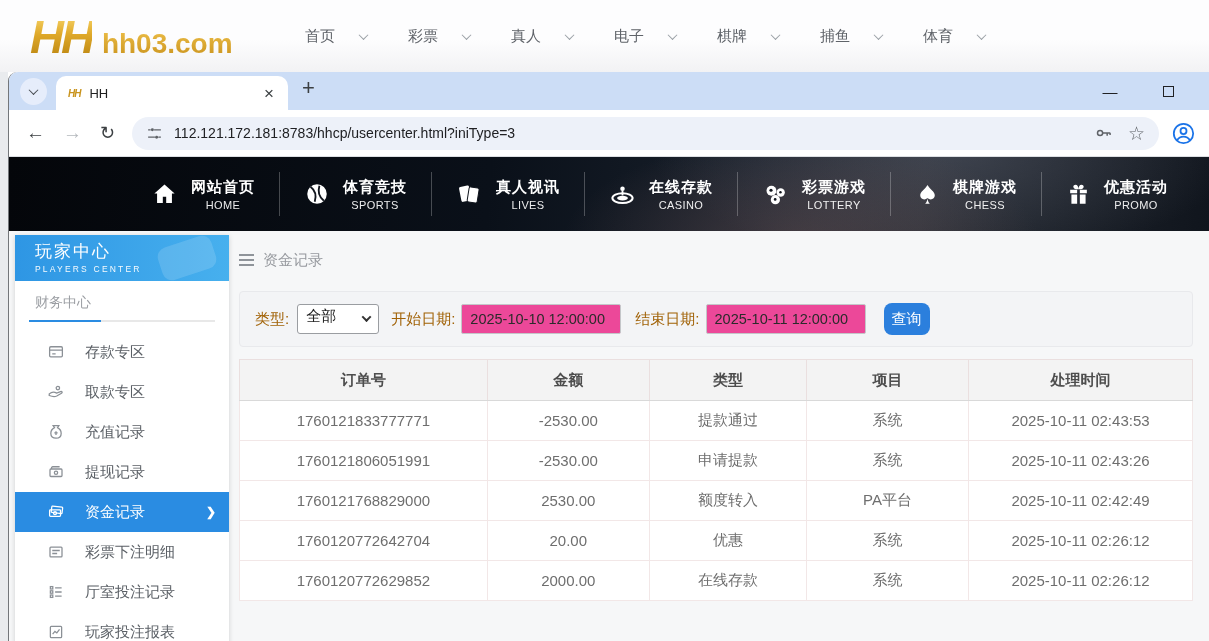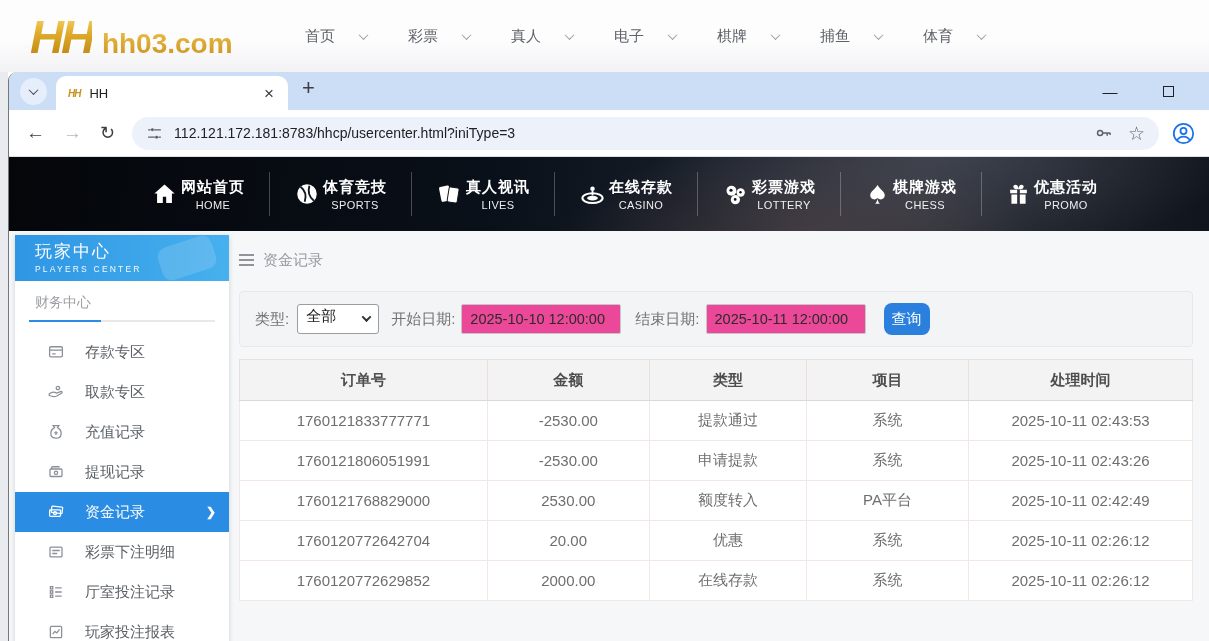--- a/index.html
+++ b/index.html
@@ -54,21 +54,21 @@
   .pill-icon { color:#5f6368; margin-left:14px; display:grid; place-items:center; cursor:pointer; }
   .star-glyph { font-size:19px; }
   .profile-btn { margin:0 13px 0 12px; display:grid; place-items:center; cursor:pointer; }
 
   
   .main-nav { height:74px; flex:none; display:flex; align-items:center; padding-left:118px;
     background:
       radial-gradient(ellipse 340px 150px at 66% 115%, rgba(125,95,95,.40), transparent 70%),
       radial-gradient(ellipse 420px 160px at 78% -10%, rgba(95,100,115,.45), transparent 70%),
       linear-gradient(95deg,#04060a,#0a1019 40%,#18202b 62%,#262b33 76%,#10151d); }
-  .main-nav-item { display:flex; align-items:center; gap:3px; padding:0 24px; height:44px; cursor:pointer; }
+  .main-nav-item { display:flex; align-items:center; gap:13px; padding:0 24px; height:44px; cursor:pointer; }
   .main-nav-item + .main-nav-item { border-left:1px solid rgba(255,255,255,.25); }
   .mn-icon { color:#fff; display:grid; place-items:center; }
   .mn-text { text-align:center; color:#fff; }
   .mn-title { font-size:15px; font-weight:700; letter-spacing:1px; }
   .mn-sub { font-size:11px; opacity:.92; margin-top:2px; letter-spacing:.4px; }
 
   
   .content { flex:1; background:#f6f7f8; position:relative; overflow:hidden; }
   .sidebar { position:absolute; left:6px; top:4px; width:214px; height:460px; background:#fff;
     box-shadow:0 1px 5px rgba(0,0,0,.16); }
@@ -89,21 +89,21 @@
   .mi-arrow { display:none; margin-left:auto; margin-right:13px; font-size:12px; font-weight:700; }
   .menu-item.active .mi-arrow { display:block; color:#fff; }
 
   .main { position:absolute; left:230px; top:0; right:16px; bottom:-2px; }
   .breadcrumb { padding-top:17px; display:flex; align-items:center; gap:9px; color:#96999e; font-size:15px; height:41px; }
   .hamburger { display:flex; flex-direction:column; gap:3px; cursor:pointer; }
   .hamburger i { width:15px; height:2px; background:#8f949a; display:block; }
 
   .filter-card { margin-top:19px; background:#f3f4f6; border:1px solid #e8e9ec; border-radius:4px;
     height:56px; display:flex; align-items:center; padding:0 15px; }
-  .f-label { color:#737373; font-size:15px; }
+  .f-label { color:#a16207; font-size:15px; }
   .select-wrap { position:relative; margin:0 12px 0 8px; }
   .type-select { width:82px; height:30px; border:1px solid #9a9da1; border-radius:3px; background:#fff;
     font-size:15px; color:#222; padding:0 20px 8px 8px; appearance:none; -webkit-appearance:none;
     font-family:"Liberation Sans",sans-serif; cursor:pointer; }
   .select-wrap .chev { position:absolute; right:9px; top:11px; border-color:#333; border-width:2px; pointer-events:none; }
   .date-input { width:160px; height:30px; border:1px solid #c4c6c9; border-radius:2px; background:#ec4899;
     font-size:14.5px; color:#2b2b2b; padding:0 8px; margin:0 14px 0 6px; font-family:"Liberation Sans",sans-serif; }
   .search-btn { width:46px; height:32px; background:#2b7fdd; color:#fff; border:none; border-radius:8px;
     font-size:15px; margin-left:4px; cursor:pointer; font-family:"Liberation Sans",sans-serif; }
 

